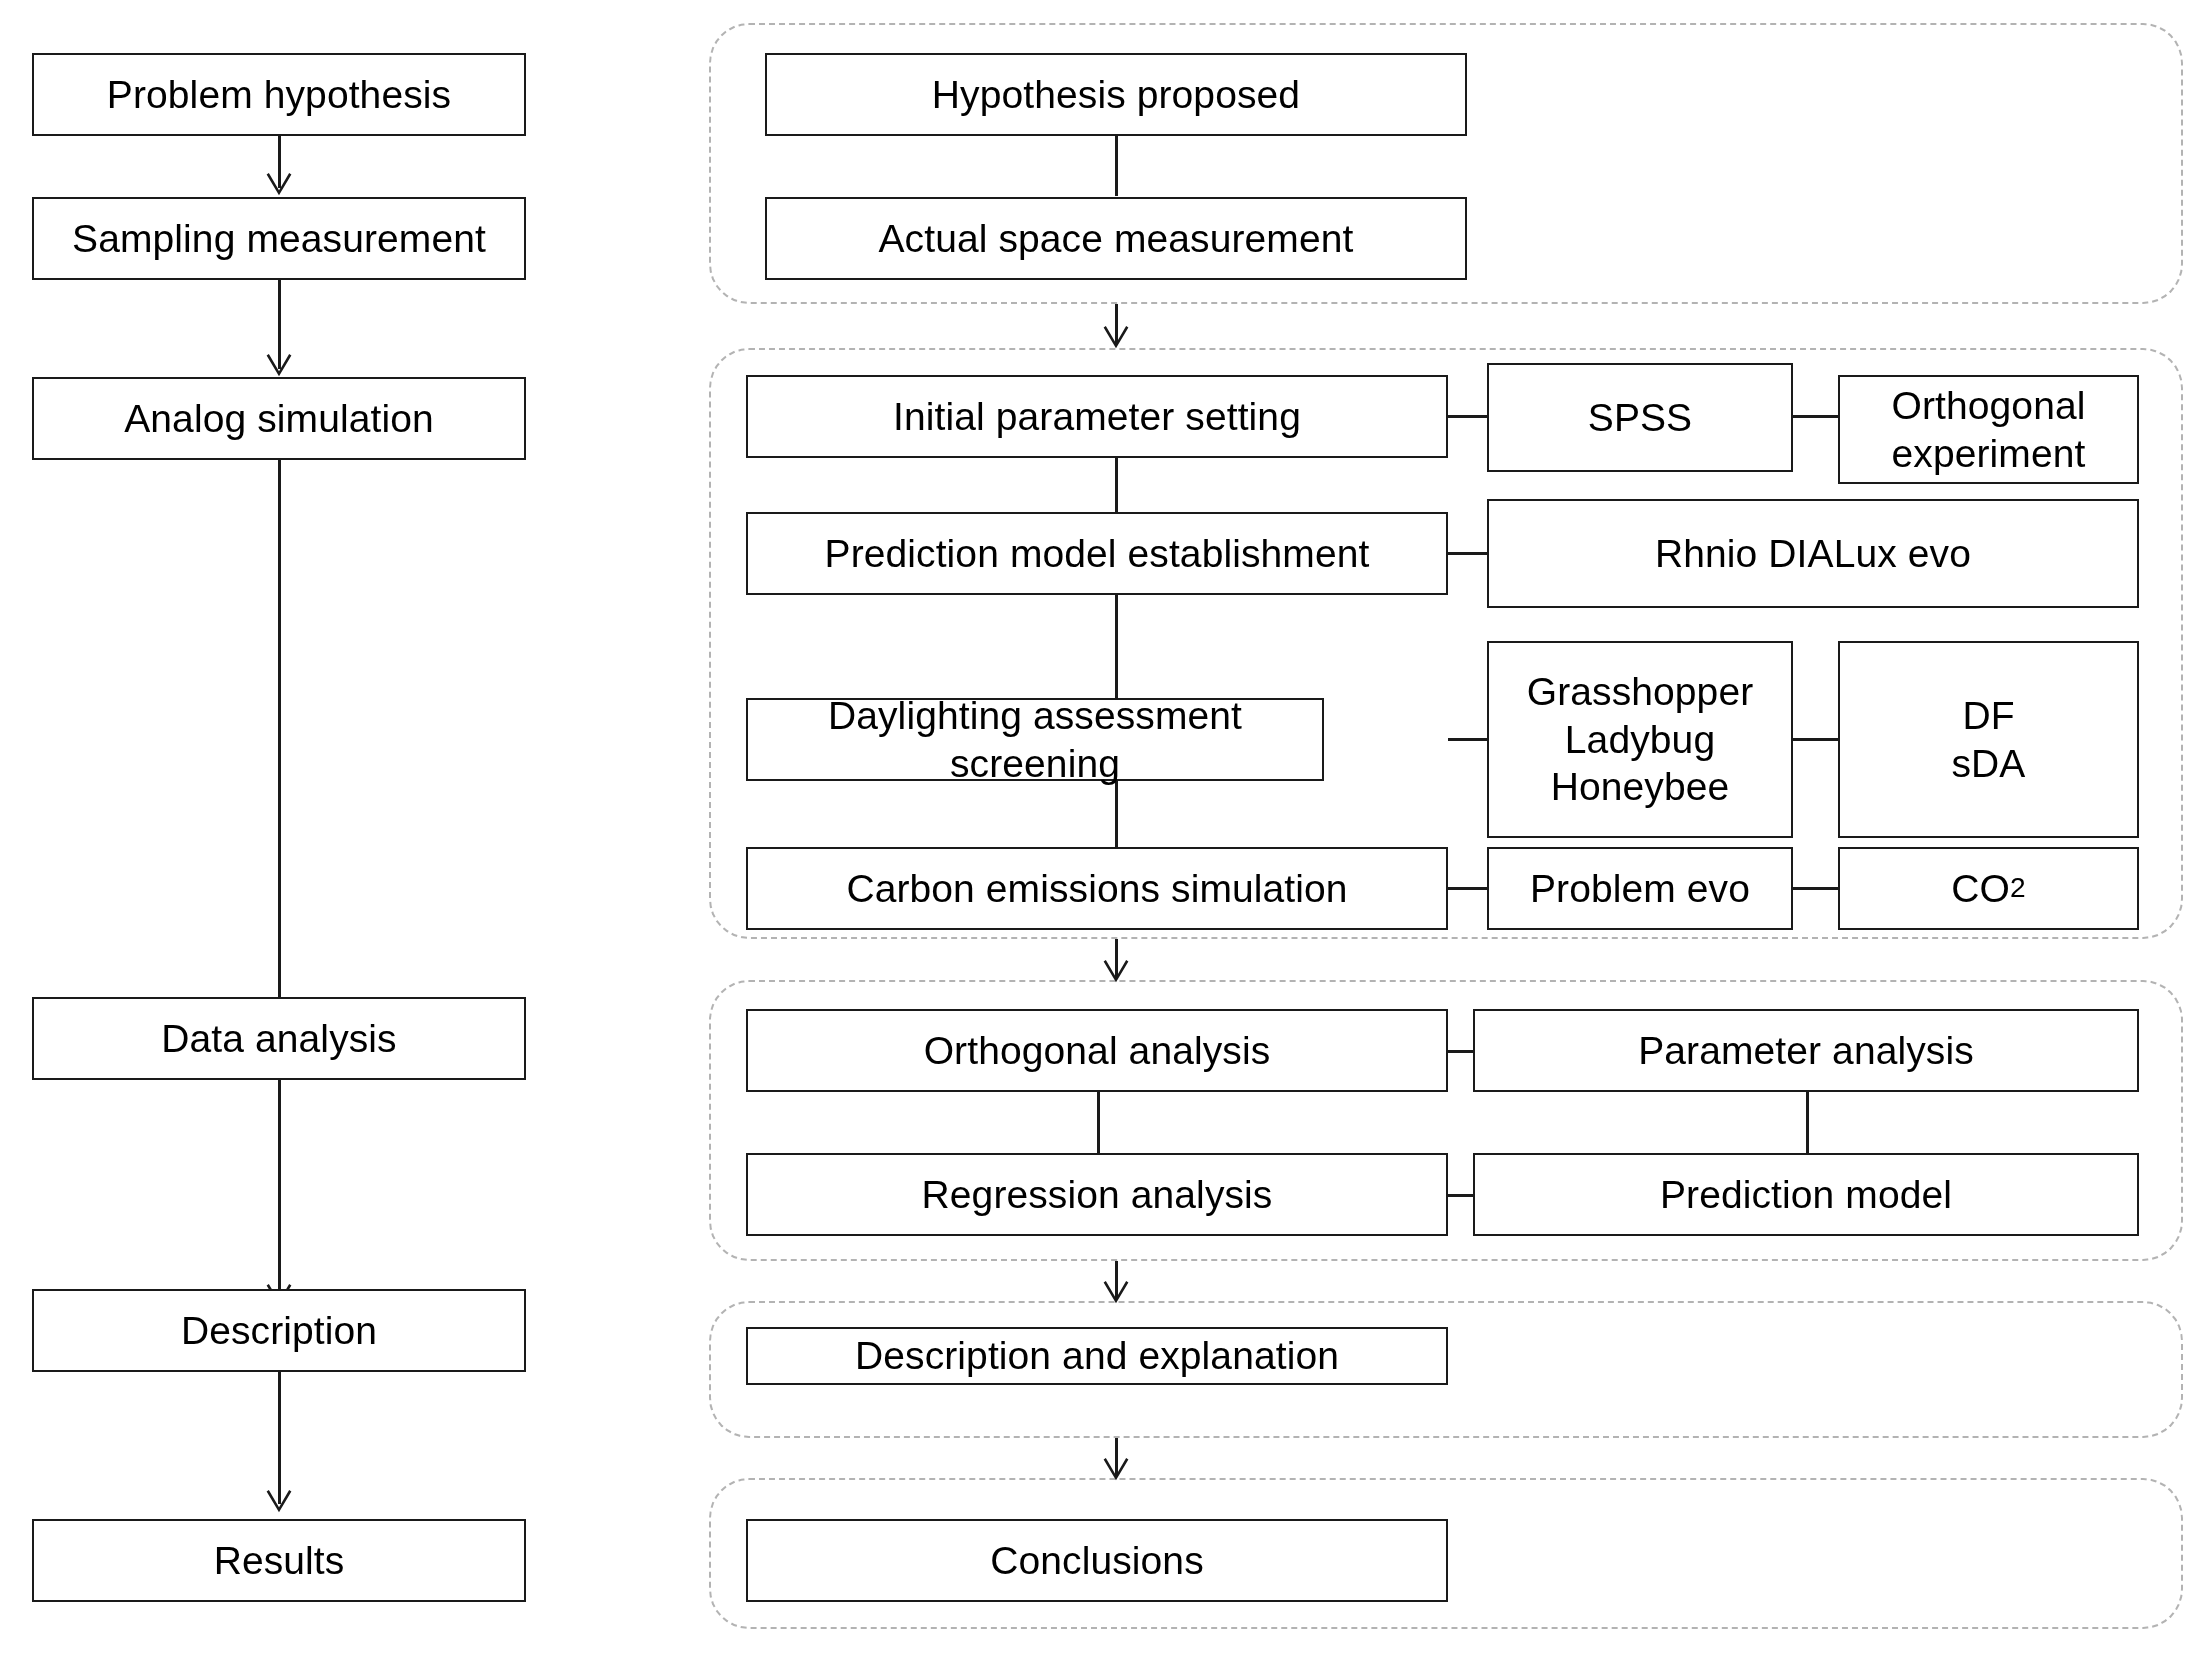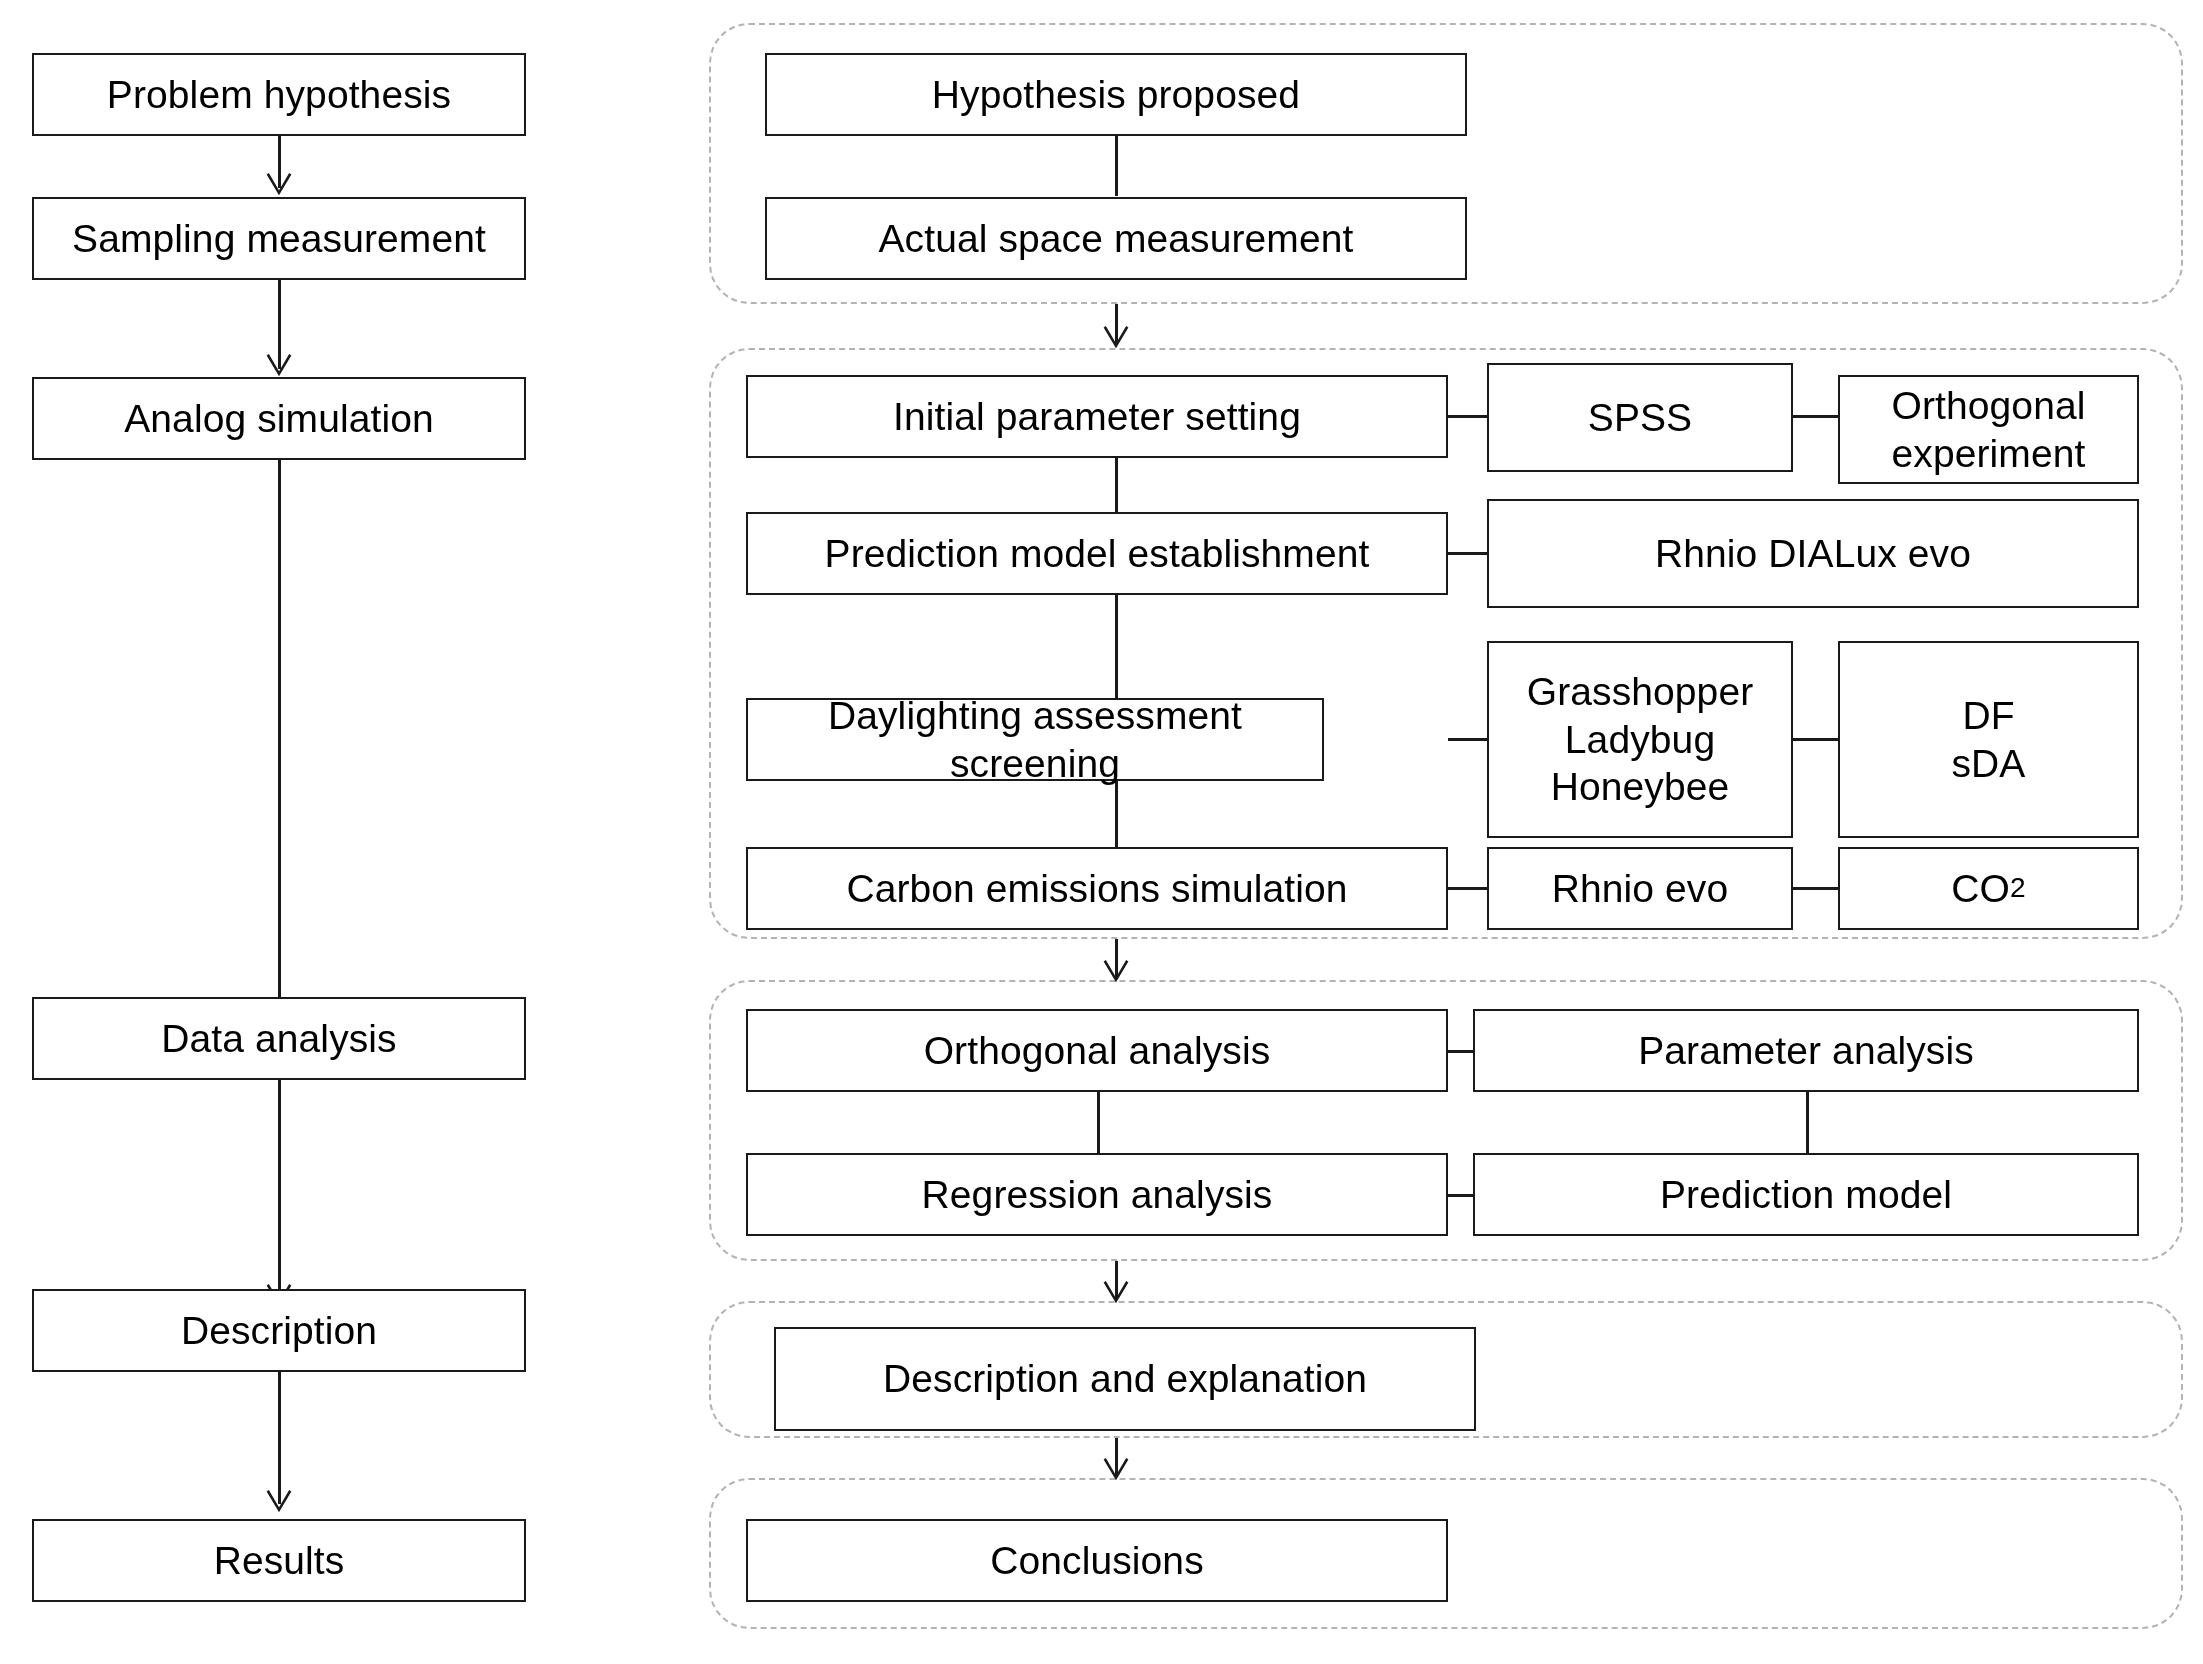--- a/index.html
+++ b/index.html
@@ -174,21 +174,21 @@
     <span class="ln">DF</span>
     <span class="ln">sDA</span>
   </div>
 
   <div class="vline" style="left:1115px; top:780px; height:70px;"></div>
 
   <div class="node" style="left:746px; top:847px; width:702px; height:83px;">Carbon emissions simulation</div>
 
   <div class="hline" style="left:1448px; top:887px; width:40px;"></div>
 
-  <div class="node" style="left:1487px; top:847px; width:306px; height:83px;">Rhnio evo</div>
+  <div class="node" style="left:1487px; top:847px; width:306px; height:83px;">Problem evo</div>
 
   <div class="hline" style="left:1793px; top:887px; width:47px;"></div>
 
   <div class="node" style="left:1838px; top:847px; width:301px; height:83px;">
     <span>CO</span>
       <span class="sub">2</span>
   </div>
 
   <div class="vline" style="left:1115px; top:939px; height:39px;"></div>
   <div class="arrow-open" style="left:1103px; top:959px;">
@@ -216,21 +216,21 @@
 
   <div class="vline" style="left:1115px; top:1261px; height:39px;"></div>
   <div class="arrow-open" style="left:1103px; top:1280px;">
     <svg width="26" height="26" viewBox="0 0 30 30">
         <path d="M2 2 L15 24 L28 2" fill="none" stroke="#1a1a1a" stroke-width="3"></path>
       </svg>
   </div>
 
   <div class="group" style="left:709px; top:1301px; width:1474px; height:137px;"></div>
 
-  <div class="node" style="left:774px; top:1327px; width:702px; height:104px;">Description and explanation</div>
+  <div class="node" style="left:746px; top:1327px; width:702px; height:58px;">Description and explanation</div>
 
   <div class="vline" style="left:1115px; top:1438px; height:39px;"></div>
   <div class="arrow-open" style="left:1103px; top:1457px;">
     <svg width="26" height="26" viewBox="0 0 30 30">
         <path d="M2 2 L15 24 L28 2" fill="none" stroke="#1a1a1a" stroke-width="3"></path>
       </svg>
   </div>
 
   <div class="group" style="left:709px; top:1478px; width:1474px; height:151px;"></div>
 

